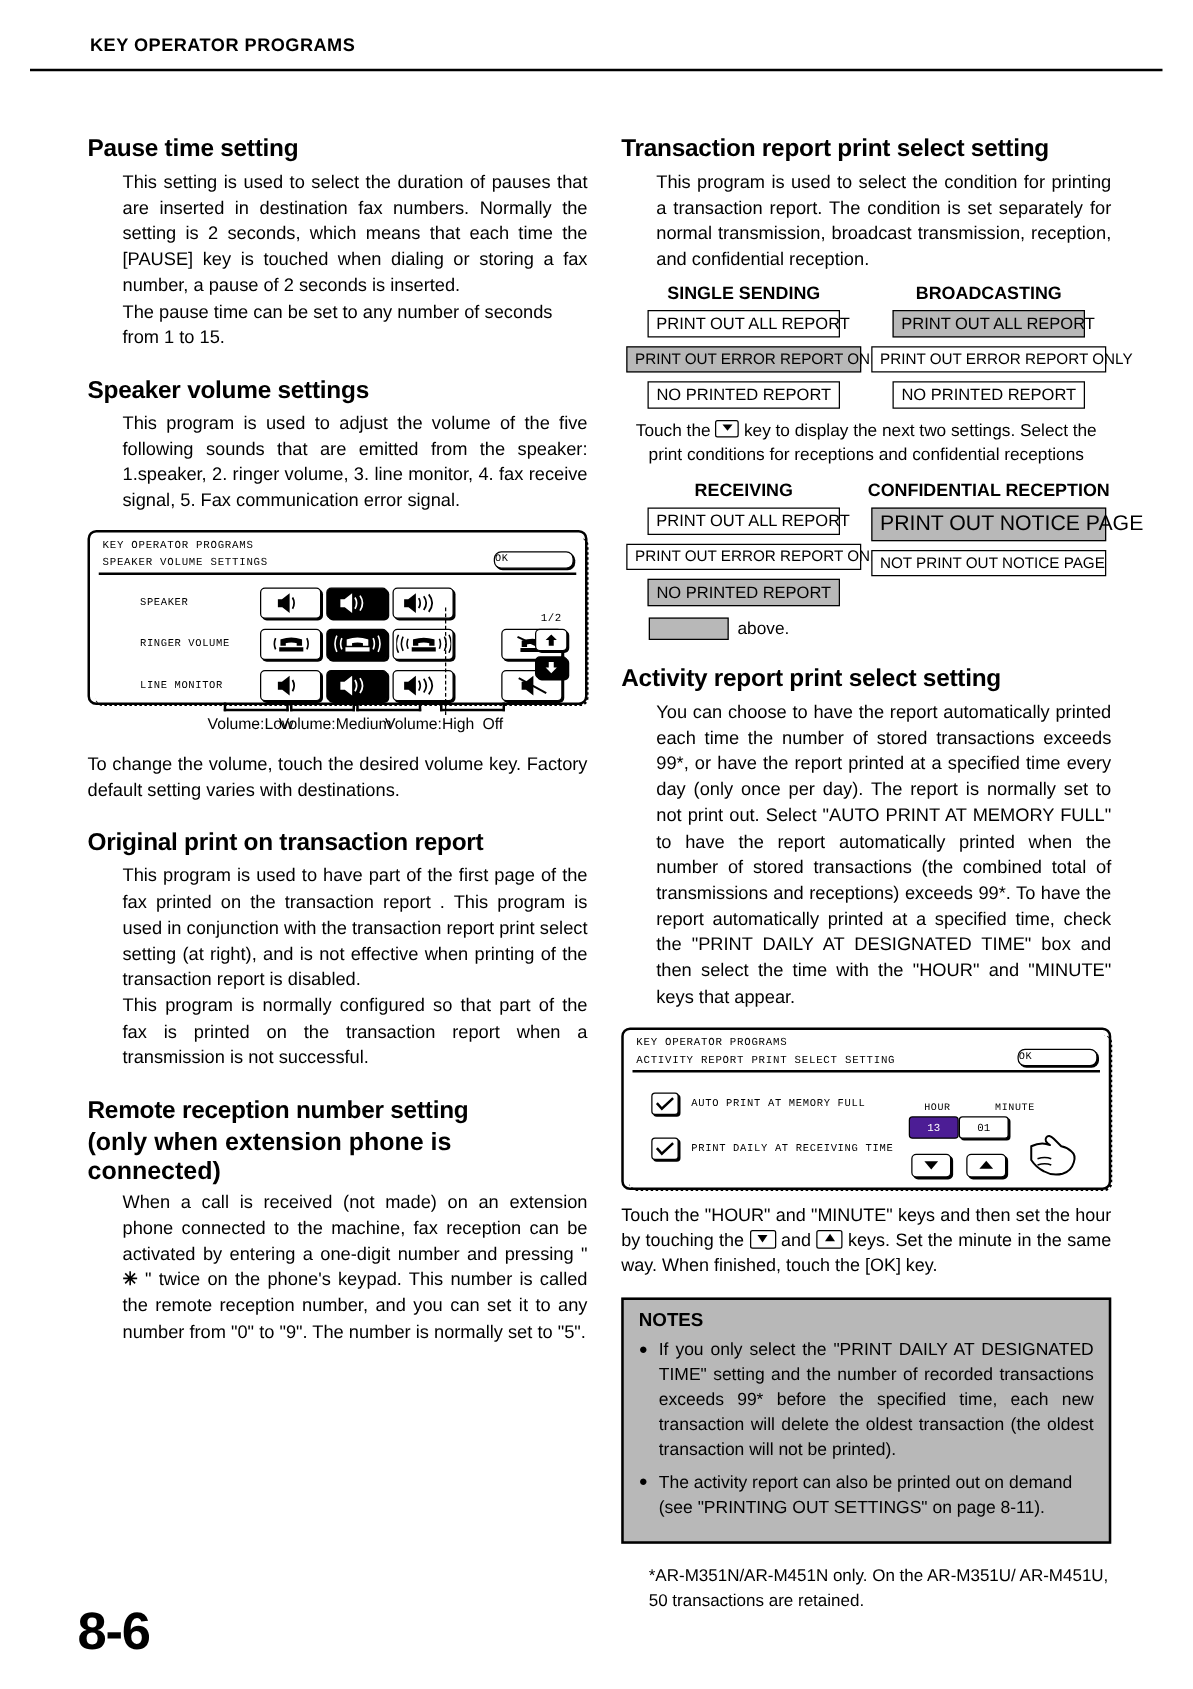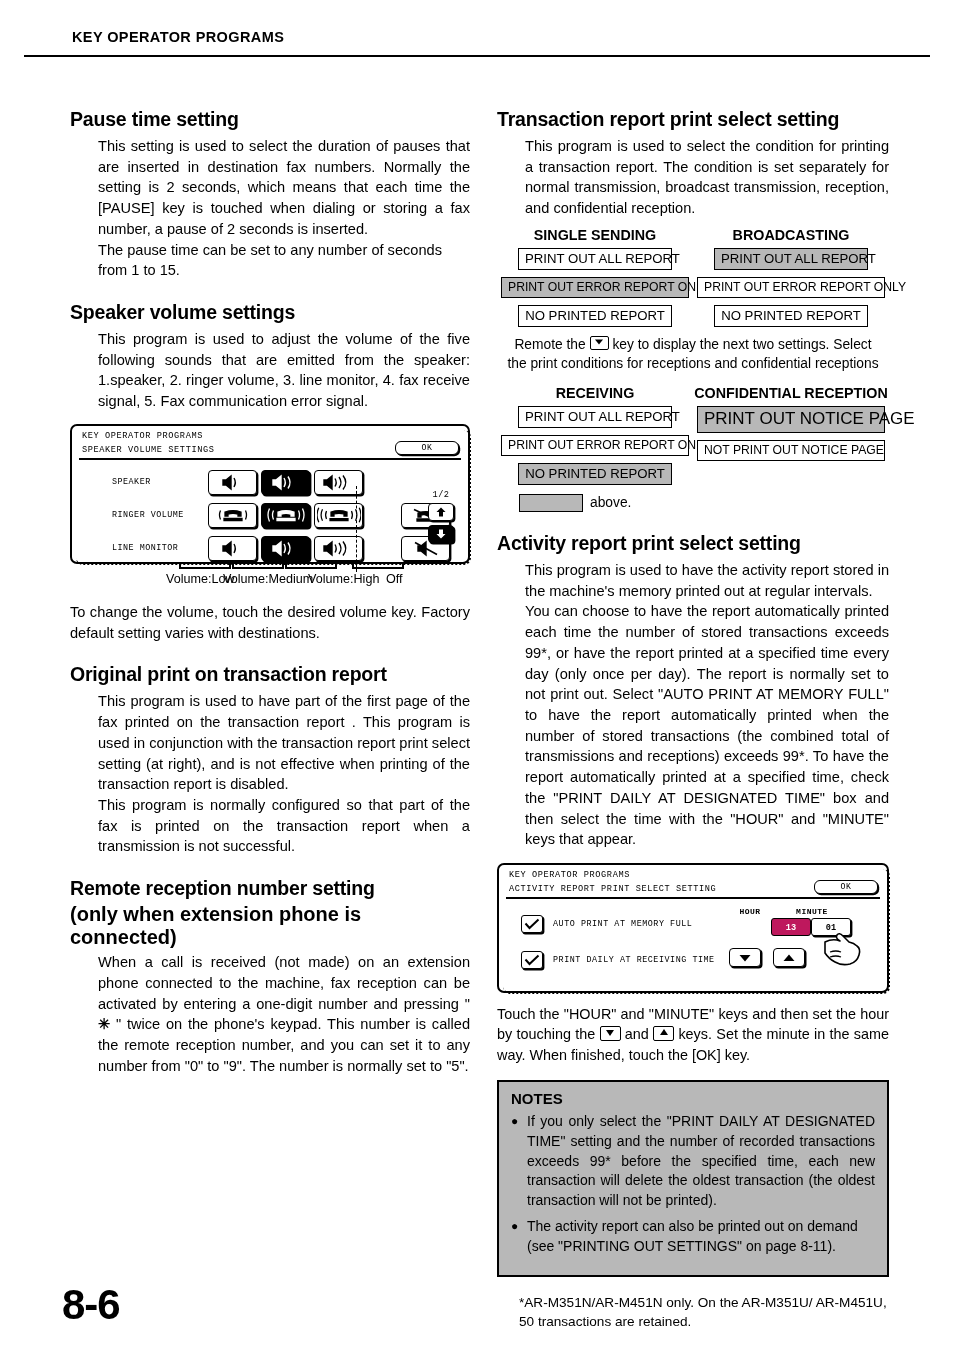--- a/index.html
+++ b/index.html
@@ -110,21 +110,20 @@
   .ok-key {
     position: absolute;
     right: 2px;
     top: -2px;
     width: 62px;
     height: 12px;
     border: 1.4px solid #000;
     border-radius: 6px;
     font-family: "Liberation Mono", monospace;
     font-size: 8.2px;
-    text-align: center;
     line-height: 12px;
     letter-spacing: 0.5px;
     background: #fff;
     box-shadow: 1.2px 1.2px 0 #000;
   }
 
   .sv-grid {
     position: relative;
     padding: 6px 0 8px 0;
   }
@@ -320,23 +319,22 @@
     box-sizing: border-box;
   }
   .cb-label {
     font-family: "Liberation Mono", monospace;
     font-size: 8.4px;
     letter-spacing: 0.55px;
   }
   .time-area {
     position: absolute;
     left: 228px;
-    top: 8px;
+    top: 24px;
     width: 130px;
-    font-weight: bold;
   }
   .time-heads {
     display: flex;
     font-family: "Liberation Mono", monospace;
     font-size: 8px;
     letter-spacing: 0.5px;
   }
   .time-heads div { width: 46px; text-align: center; }
   .time-heads div + div { margin-left: 16px; }
   .time-vals { display: flex; margin-top: 2px; }
@@ -346,21 +344,21 @@
     border: 1.5px solid #000;
     border-radius: 3px;
     background: #fff;
     font-family: "Liberation Mono", monospace;
     font-size: 8.6px;
     text-align: center;
     line-height: 18px;
     box-shadow: 1.4px 1.4px 0 #000;
     box-sizing: border-box;
   }
-  .tval.sel { background: #be185d; color: #fff; box-shadow: none; margin-left: 44px; }
+  .tval.sel { background: #4c1d95; color: #fff; box-shadow: none; }
   .tval + .tval { }
   .arrow-row { display: flex; margin-top: 12px; margin-left: 2px; }
   .akey {
     width: 32px;
     height: 19px;
     border: 1.6px solid #000;
     border-radius: 4px;
     background: #fff;
     box-shadow: 1.5px 1.5px 0 #000;
     display: flex;
@@ -661,21 +659,21 @@
         <div class="obox w-err shaded">PRINT OUT ERROR REPORT ONLY</div>
         <div class="obox w-no">NO PRINTED REPORT</div>
       </div>
       <div class="opt-col">
         <div class="obox w-all shaded">PRINT OUT ALL REPORT</div>
         <div class="obox w-err">PRINT OUT ERROR REPORT ONLY</div>
         <div class="obox w-no">NO PRINTED REPORT</div>
       </div>
     </div>
 
-    <div class="touch-note"><span>Remote the </span><span class="mini-key"><span class="tri down"></span></span><span> key to display the next two settings. Select the print conditions for receptions and confidential receptions</span></div>
+    <div class="touch-note"><span>Touch the </span><span class="mini-key"><span class="tri down"></span></span><span> key to display the next two settings. Select the print conditions for receptions and confidential receptions</span></div>
 
     <div class="opt-head">
       <div>RECEIVING</div>
       <div>CONFIDENTIAL RECEPTION</div>
     </div>
     <div class="opt-cols">
       <div class="opt-col">
         <div class="obox w-all">PRINT OUT ALL REPORT</div>
         <div class="obox w-err">PRINT OUT ERROR REPORT ONLY</div>
         <div class="obox w-no shaded">NO PRINTED REPORT</div>
@@ -687,21 +685,20 @@
     </div>
 
     <div class="shade-note">
       <span class="shade-swatch"></span>
       <span>above.</span>
     </div>
 
     <div class="gap-sec"></div>
 
     <h2 class="sec">Activity report print select setting</h2>
-    <p class="body">This program is used to have the activity report stored in the machine's memory printed out at regular intervals.</p>
     <p class="body">You can choose to have the report automatically printed each time the number of stored transactions exceeds 99*, or have the report printed at a specified time every day (only once per day). The report is normally set to not print out. Select "AUTO PRINT AT MEMORY FULL" to have the report automatically printed when the number of stored transactions (the combined total of transmissions and receptions) exceeds 99*. To have the report automatically printed at a specified time, check the "PRINT DAILY AT DESIGNATED TIME" box and then select the time with the "HOUR" and "MINUTE" keys that appear.</p>
 
     <div style="height:13px"></div>
 
     <div class="lcd" style="height:130px;">
       <div class="lcd-line1">KEY OPERATOR PROGRAMS</div>
       <div class="lcd-line2">
         <span>ACTIVITY REPORT PRINT SELECT SETTING</span>
         <span class="ok-key">OK</span>
       </div>

